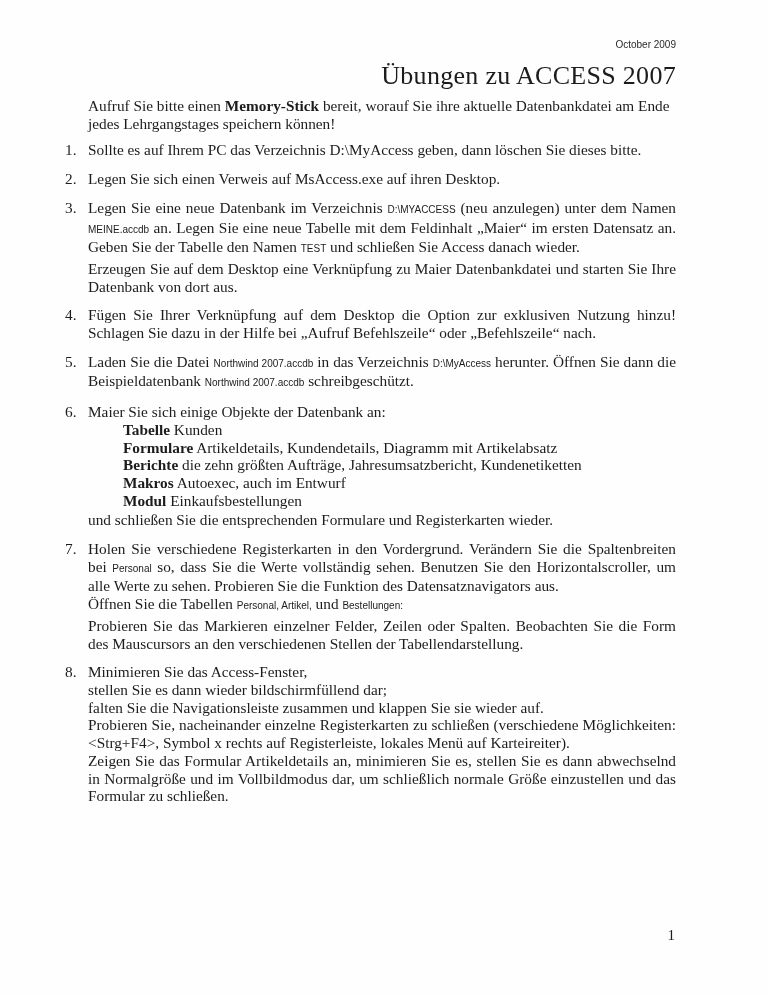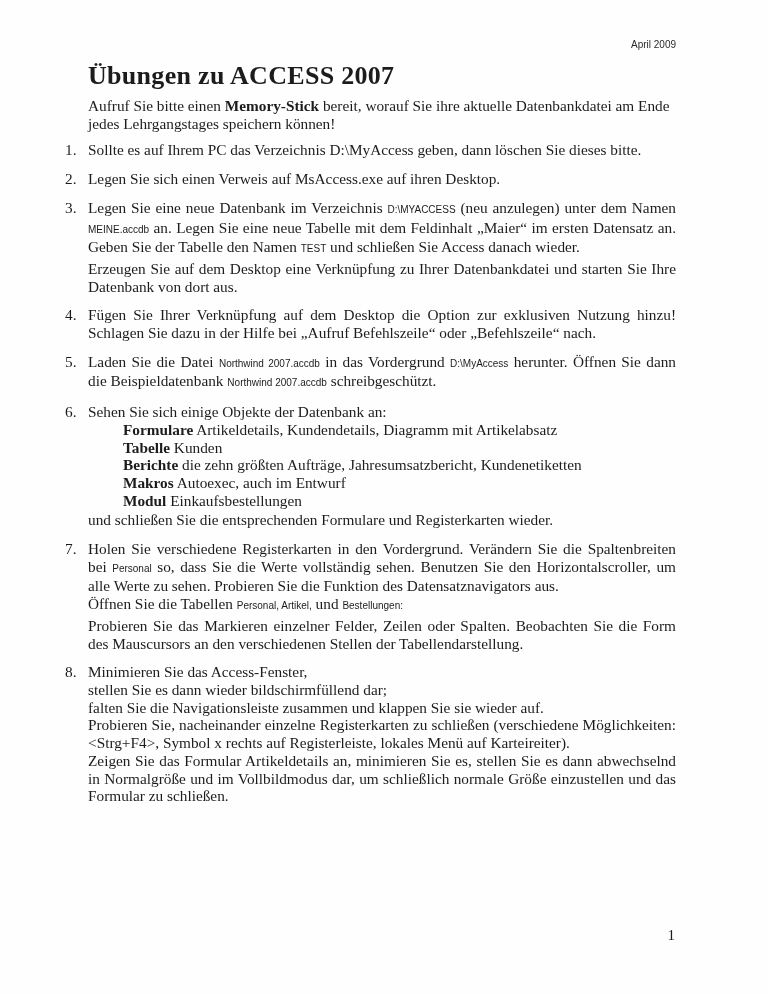--- a/index.html
+++ b/index.html
@@ -24,24 +24,25 @@
   }
   .content {
     position: absolute;
     left: 88px;
     top: 60px;
     width: 588px;
   }
   .title {
     font-family: "Liberation Serif", serif;
     font-size: 26px;
-    font-weight: bold;
+    font-weight: normal;
     line-height: 31px;
     margin: 0 0 6px 0;
     letter-spacing: 0.3px;
+    text-align: right;
   }
   .intro { margin: 0; }
   ol.items {
     list-style: none;
     margin: 9px 0 0 0;
     padding: 0;
   }
   li.item { position: relative; }
   li.item + li.item { margin-top: 11px; }
   .num {
@@ -63,51 +64,51 @@
     position: absolute;
     right: 93px;
     bottom: 49px;
     font-size: 15px;
   }
 </style>
 </head>
 <body>
 
 <div class="page">
-  <div class="header-date">April 2009</div>
+  <div class="header-date">October 2009</div>
   <div class="content">
     <h1 class="title">Übungen zu ACCESS 2007</h1>
     <p class="intro para"><span>Aufruf Sie bitte einen </span><span class="b">Memory-Stick</span><span> bereit, worauf Sie ihre aktuelle Datenbankdatei am Ende jedes Lehrgangstages speichern können!</span></p>
     <ol class="items" id="items">
         <li class="item">
           <span class="num">1.</span>
           <p class="para gap"><span>Sollte es auf Ihrem PC das Verzeichnis D:\MyAccess geben, dann löschen Sie dieses bitte.</span></p>
         </li>
         <li class="item">
           <span class="num">2.</span>
           <p class="para"><span>Legen Sie sich einen Verweis auf MsAccess.exe auf ihren Desktop.</span></p>
         </li>
         <li class="item">
           <span class="num">3.</span>
           <p class="para justify"><span>Legen Sie eine neue Datenbank im Verzeichnis </span><span class="sans">D:\MYACCESS</span><span> (neu anzulegen) unter dem Namen </span><span class="sans">MEINE.accdb</span><span> an. Legen Sie eine neue Tabelle mit dem Feldinhalt „Maier“ im ersten Datensatz an. Geben Sie der Tabelle den Namen </span><span class="sans">TEST</span><span> und schließen Sie Access danach wieder.</span></p>
-          <p class="para justify gap"><span>Erzeugen Sie auf dem Desktop eine Verknüpfung zu Ihrer Datenbankdatei und starten Sie Ihre Datenbank von dort aus.</span></p>
+          <p class="para justify gap"><span>Erzeugen Sie auf dem Desktop eine Verknüpfung zu Maier Datenbankdatei und starten Sie Ihre Datenbank von dort aus.</span></p>
         </li>
         <li class="item">
           <span class="num">4.</span>
           <p class="para justify"><span>Fügen Sie Ihrer Verknüpfung auf dem Desktop die Option zur exklusiven Nutzung hinzu! Schlagen Sie dazu in der Hilfe bei „Aufruf Befehlszeile“ oder „Befehlszeile“ nach.</span></p>
         </li>
         <li class="item">
           <span class="num">5.</span>
-          <p class="para justify"><span>Laden Sie die Datei </span><span class="sans">Northwind 2007.accdb</span><span> in das Vordergrund </span><span class="sans">D:\MyAccess</span><span> herunter. Öffnen Sie dann die Beispieldatenbank </span><span class="sans">Northwind 2007.accdb</span><span> schreibgeschützt.</span></p>
+          <p class="para justify"><span>Laden Sie die Datei </span><span class="sans">Northwind 2007.accdb</span><span> in das Verzeichnis </span><span class="sans">D:\MyAccess</span><span> herunter. Öffnen Sie dann die Beispieldatenbank </span><span class="sans">Northwind 2007.accdb</span><span> schreibgeschützt.</span></p>
         </li>
         <li class="item">
           <span class="num">6.</span>
-          <p class="para"><span>Sehen Sie sich einige Objekte der Datenbank an:</span></p>
+          <p class="para"><span>Maier Sie sich einige Objekte der Datenbank an:</span></p>
+          <p class="para indent"><span class="b">Tabelle</span><span> Kunden</span></p>
           <p class="para indent"><span class="b">Formulare</span><span> Artikeldetails, Kundendetails, Diagramm mit Artikelabsatz</span></p>
-          <p class="para indent"><span class="b">Tabelle</span><span> Kunden</span></p>
           <p class="para indent"><span class="b">Berichte</span><span> die zehn größten Aufträge, Jahresumsatzbericht, Kundenetiketten</span></p>
           <p class="para indent"><span class="b">Makros</span><span> Autoexec, auch im Entwurf</span></p>
           <p class="para indent"><span class="b">Modul</span><span> Einkaufsbestellungen</span></p>
           <p class="para gap"><span>und schließen Sie die entsprechenden Formulare und Registerkarten wieder.</span></p>
         </li>
         <li class="item">
           <span class="num">7.</span>
           <p class="para justify"><span>Holen Sie verschiedene Registerkarten in den Vordergrund. Verändern Sie die Spaltenbreiten bei </span><span class="sans">Personal</span><span> so, dass Sie die Werte vollständig sehen. Benutzen Sie den Horizontalscroller, um alle Werte zu sehen. Probieren Sie die Funktion des Datensatznavigators aus.</span></p>
           <p class="para"><span>Öffnen Sie die Tabellen </span><span class="sans">Personal, Artikel,</span><span> und </span><span class="sans">Bestellungen:</span></p>
           <p class="para justify gap"><span>Probieren Sie das Markieren einzelner Felder, Zeilen oder Spalten. Beobachten Sie die Form des Mauscursors an den verschiedenen Stellen der Tabellendarstellung.</span></p>

